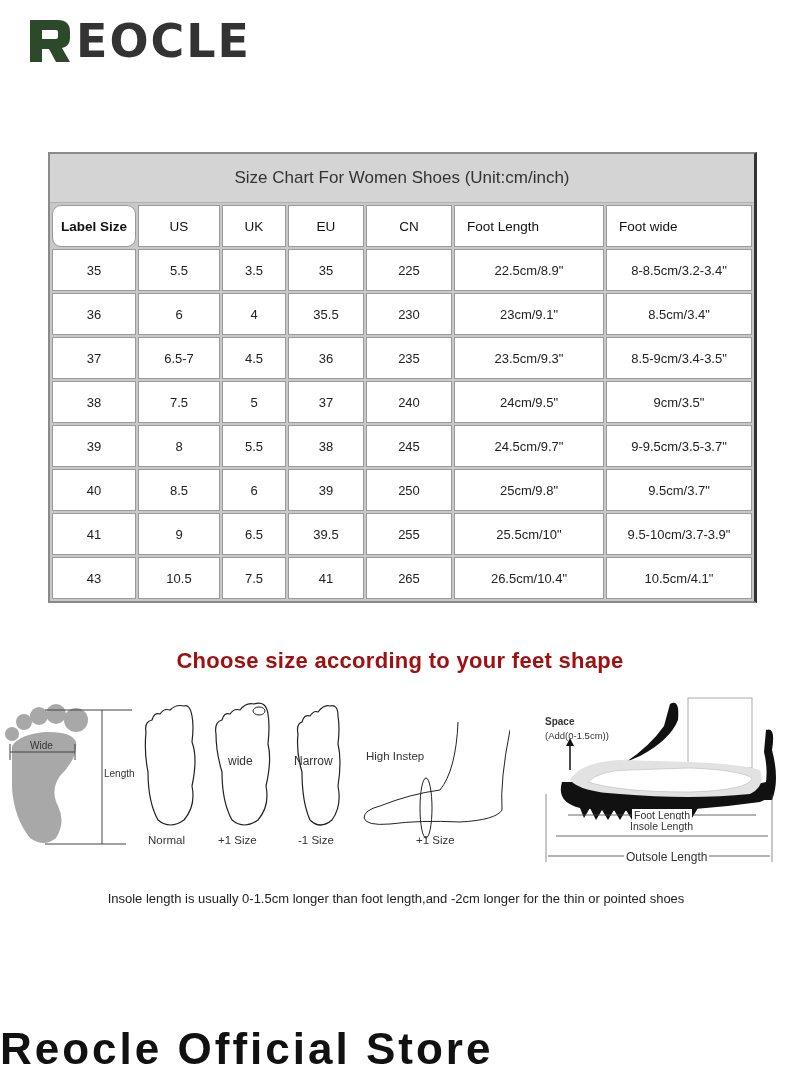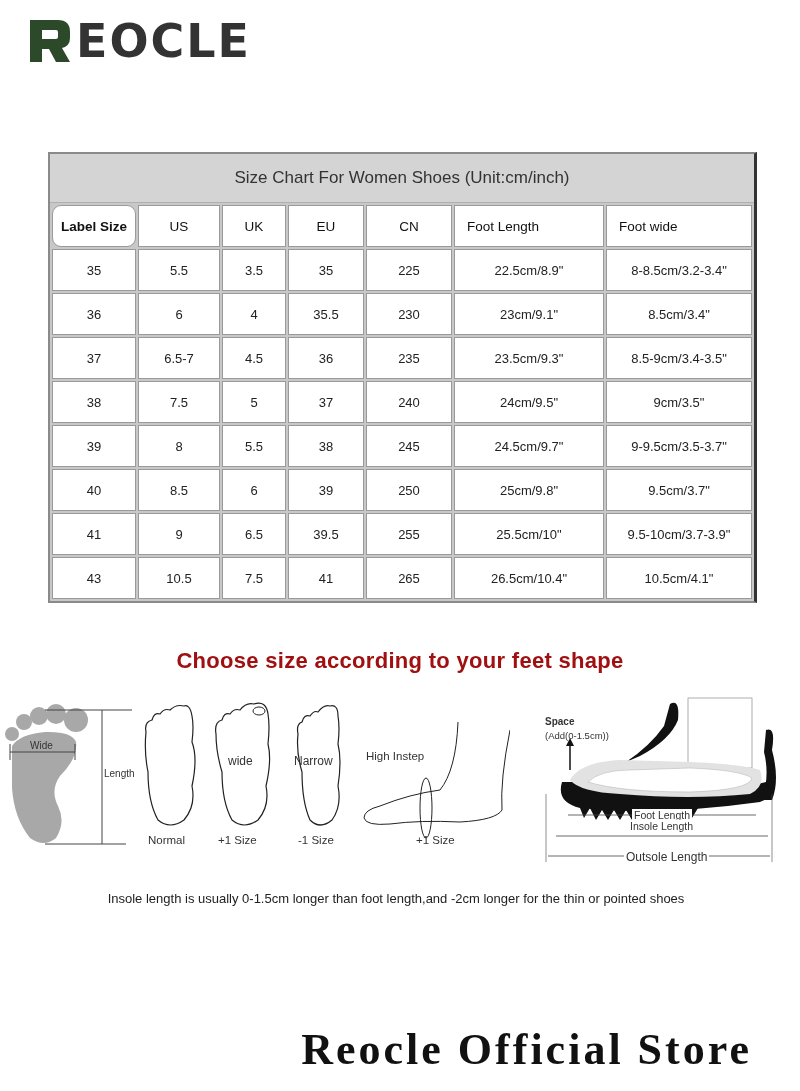--- a/index.html
+++ b/index.html
@@ -19,21 +19,21 @@
   table.size tr.head td.left-al { text-align: left; padding-left: 12px; }
   table.size td.label-red { color: #8b1a1a; font-weight: bold; font-size: 12.5px; border-radius: 9px; }
 
   .choose { position: absolute; left: 0; width: 800px; top: 648px; text-align: center; font-weight: bold; font-size: 22px; color: #a01010; letter-spacing: 0.3px; }
 
   .illus { position: absolute; left: 0; top: 690px; width: 800px; height: 175px; }
   .lbl { position: absolute; font-size: 11.5px; color: #333; }
 
   .note { position: absolute; left: 0; width: 792px; top: 891px; text-align: center; font-size: 13px; color: #222; }
 
-  .store { position: absolute; left: 0; width: 752px; top: 1024px; text-align: right; font-family: Liberation Serif, serif; font-weight: bold; font-size: 44px; letter-spacing: 3px; color: #111; }
+  .store { position: absolute; left: 0; width: 752px; top: 1024px; text-align: left; font-family: Liberation Sans, sans-serif; font-weight: bold; font-size: 44px; letter-spacing: 3px; color: #111; }
 </style>
 </head>
 <body>
 
 <div class="logo">
   <svg class="logo-r" viewBox="0 0 44 46" width="44" height="46">
     <path d="M2 2 H30 Q42 2 42 14 V20 Q42 28 34 30 L42 44 H28 L21 31 H14 V44 H2 Z M14 12 V21 H28 Q30 21 30 19 V14 Q30 12 28 12 Z" fill="#2c4a2a"></path>
   </svg>
   <span class="logo-text">EOCLE</span>
 </div>

